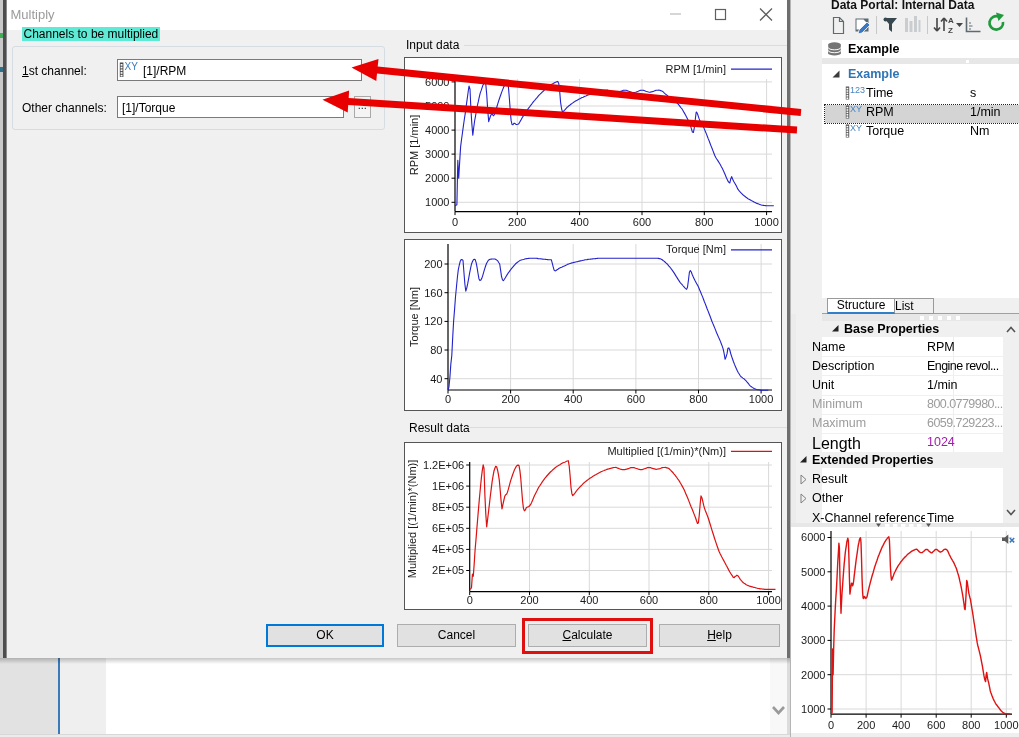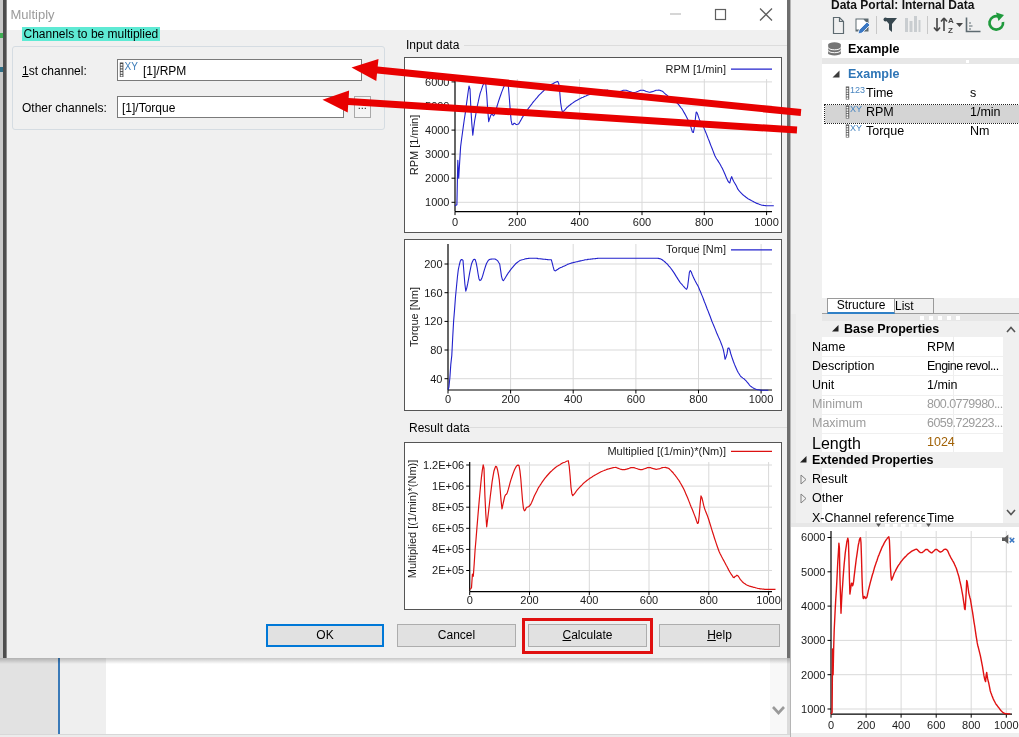--- a/index.html
+++ b/index.html
@@ -336,21 +336,21 @@
 <div class="abs" style="left:812px;top:378px;font-size:12.5px;color:#000;white-space:nowrap">Unit</div>
 <div class="abs" style="left:927px;top:378px;width:77px;height:15px;overflow:hidden;font-size:12.5px;color:#000;white-space:nowrap">1/min</div>
 <div class="abs" style="left:796px;top:394.6px;width:207px;height:1px;background:#f0f0f0"></div>
 <div class="abs" style="left:812px;top:397px;font-size:12.5px;color:#9c9c9c;white-space:nowrap">Minimum</div>
 <div class="abs" style="left:927px;top:397px;width:77px;height:15px;overflow:hidden;font-size:12.5px;letter-spacing:-0.55px;color:#9c9c9c;white-space:nowrap">800.0779980...</div>
 <div class="abs" style="left:796px;top:413.8px;width:207px;height:1px;background:#f0f0f0"></div>
 <div class="abs" style="left:812px;top:416px;font-size:12.5px;color:#9c9c9c;white-space:nowrap">Maximum</div>
 <div class="abs" style="left:927px;top:416px;width:77px;height:15px;overflow:hidden;font-size:12.5px;letter-spacing:-0.55px;color:#9c9c9c;white-space:nowrap">6059.729223...</div>
 <div class="abs" style="left:796px;top:433.0px;width:207px;height:1px;background:#f0f0f0"></div>
 <div class="abs" style="left:812px;top:435px;font-size:16px;color:#000;white-space:nowrap">Length</div>
-<div class="abs" style="left:927px;top:435px;width:77px;height:15px;overflow:hidden;font-size:12.5px;color:#a16207;white-space:nowrap">1024</div>
+<div class="abs" style="left:927px;top:435px;width:77px;height:15px;overflow:hidden;font-size:12.5px;color:#a21caf;white-space:nowrap">1024</div>
 <div class="abs" style="left:796px;top:452.2px;width:207px;height:1px;background:#f0f0f0"></div>
 <div class="abs" style="left:790px;top:452px;width:213px;height:15.5px;background:#f0f0f0"></div>
 <svg class="abs" style="left:799px;top:455px" width="9" height="9" viewBox="0 0 9 9">
     <polygon points="7.5,1 7.5,7.5 1,7.5" fill="#222"></polygon>
   </svg>
 <div class="abs" style="left:812px;top:452.5px;font-size:12.5px;font-weight:bold;color:#000">Extended Properties</div>
 <svg class="abs" style="left:800px;top:474px" width="7" height="11" viewBox="0 0 7 11">
     <polygon points="1,1 6,5.5 1,10" fill="none" stroke="#808080"></polygon>
   </svg>
 <div class="abs" style="left:812px;top:472px;font-size:12.5px;color:#000">Result</div>

